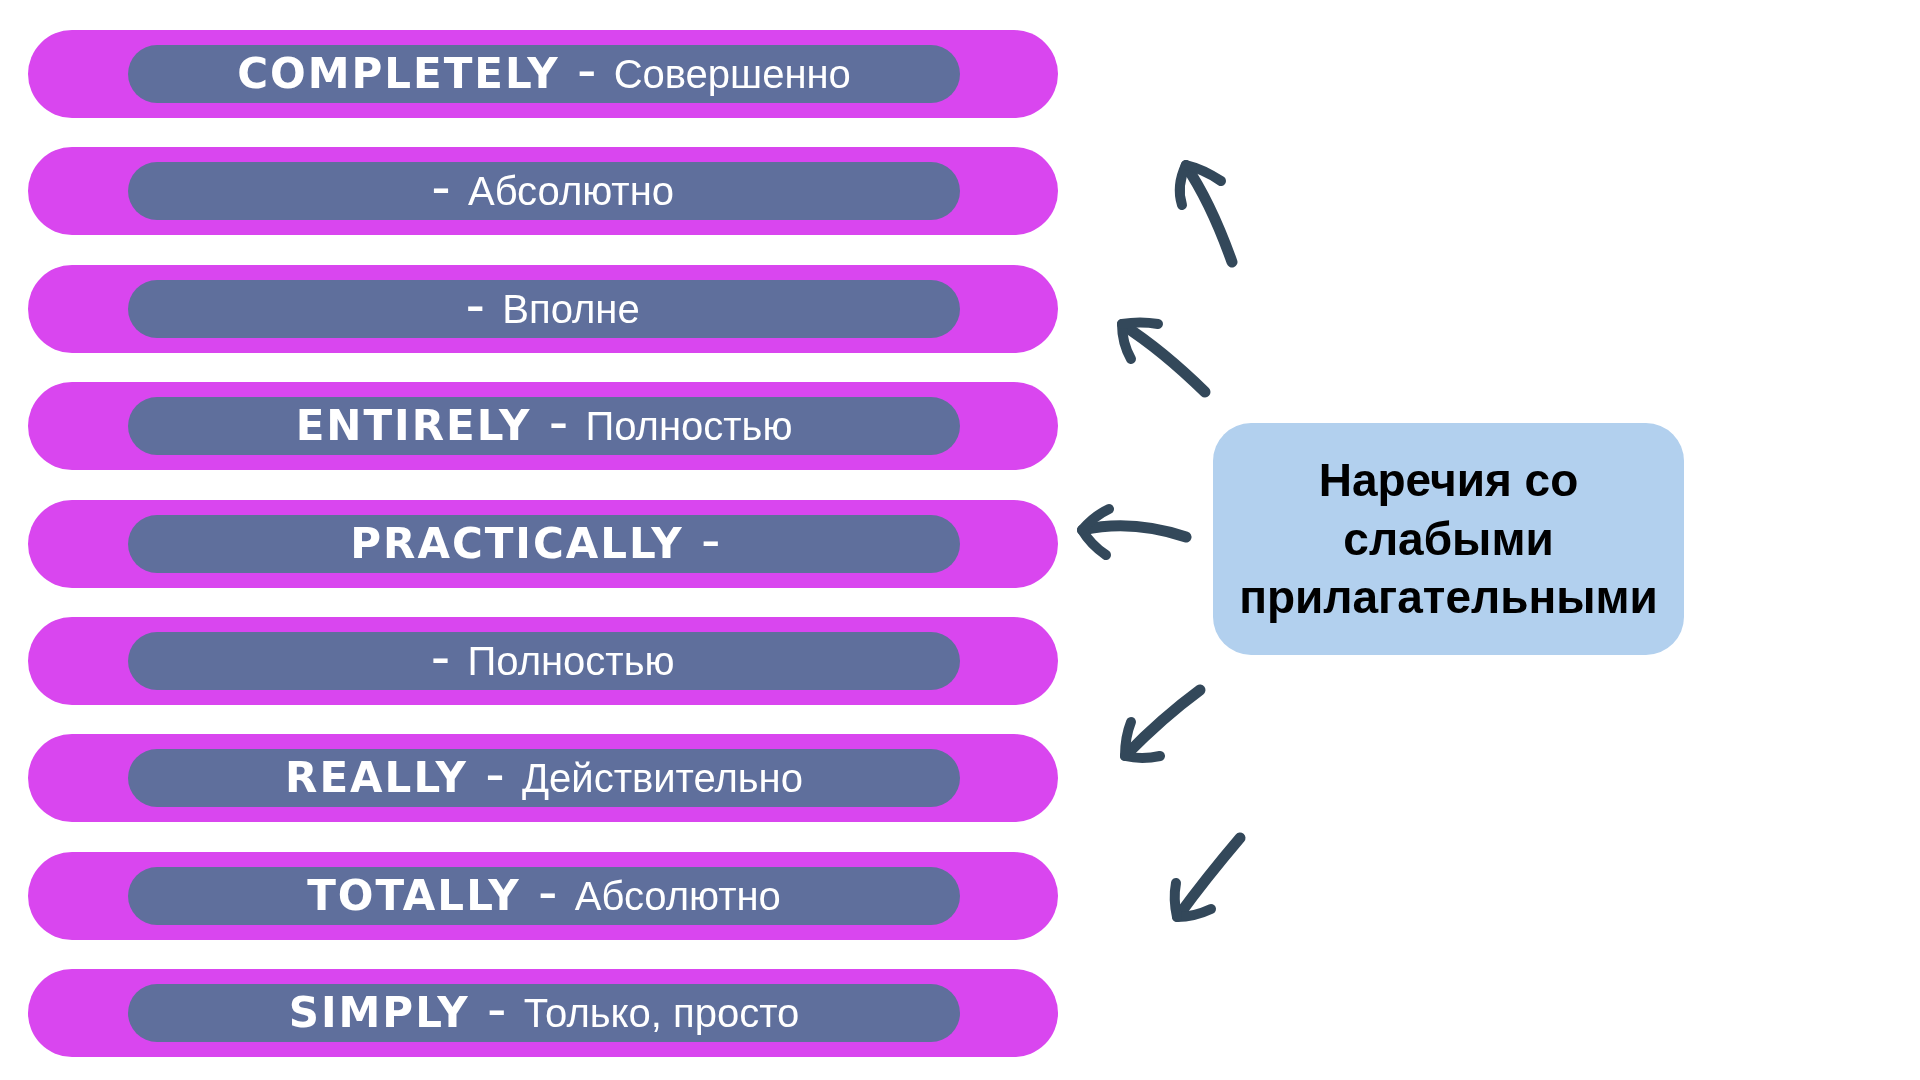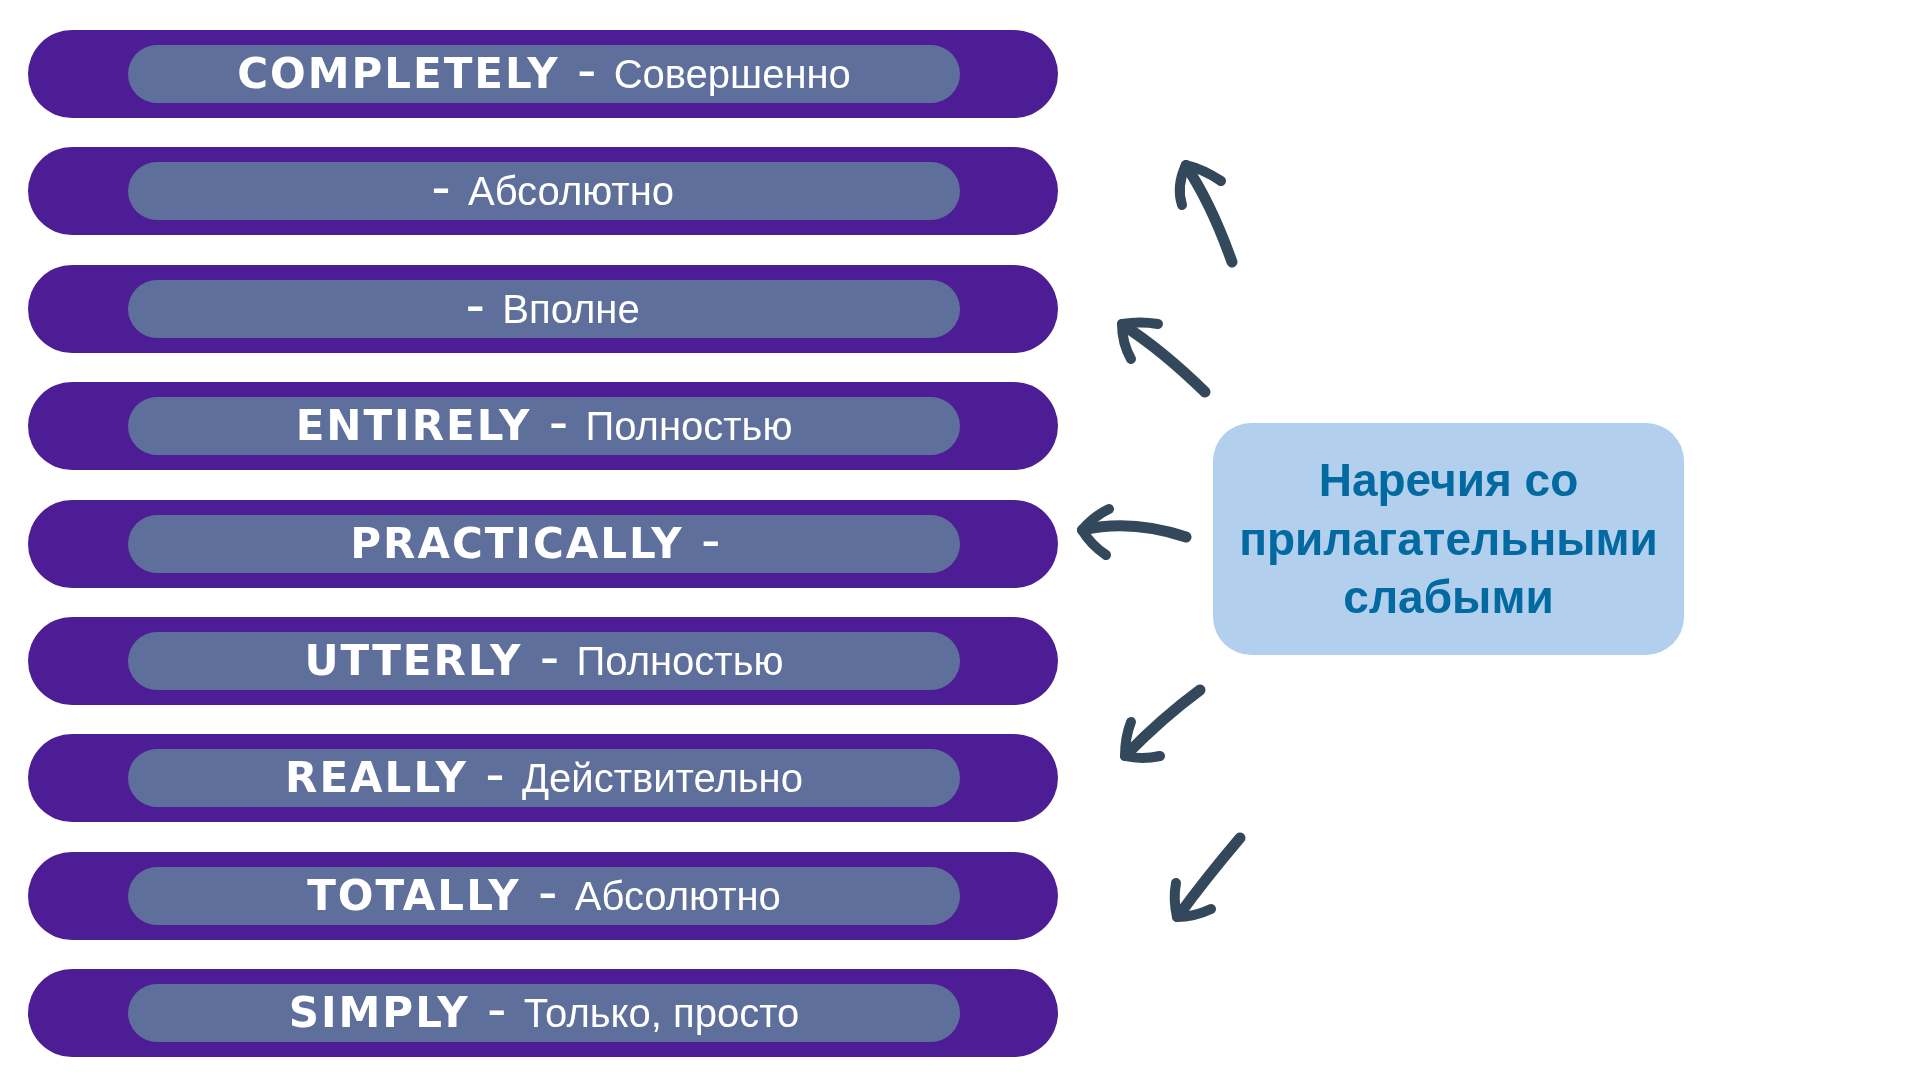--- a/index.html
+++ b/index.html
@@ -19,21 +19,21 @@
     position: absolute;
     left: 28px;
     top: 30px;
     display: flex;
     flex-direction: column;
     gap: 29.4px;
   }
   .row-outer {
     width: 1030px;
     height: 88px;
-    background: #4c1d95;
+    background: #d946ef;
     border-radius: 44px;
     display: flex;
     align-items: center;
   }
   .row-inner {
     margin-left: 100px;
     width: 832px;
     height: 58px;
     background: #5f6f9c;
     border-radius: 29px;
@@ -77,21 +77,21 @@
     display: flex;
     flex-direction: column;
     align-items: center;
     justify-content: center;
   }
   .label-line {
     font-family: "Liberation Sans", sans-serif;
     font-weight: bold;
     font-size: 46px;
     line-height: 1.28;
-    color: #0369a1;
+    color: #000000;
     text-align: center;
     white-space: nowrap;
   }
   .arrows-overlay {
     position: absolute;
     left: 0;
     top: 0;
     width: 1920px;
     height: 1080px;
     pointer-events: none;
@@ -141,21 +141,20 @@
 
     <div class="row-outer">
       <div class="row-inner">
         <span class="en">PRACTICALLY</span>
         <span class="dash">–</span>
       </div>
     </div>
 
     <div class="row-outer">
       <div class="row-inner">
-        <span class="en">UTTERLY</span>
         <span class="dash">–</span>
         <span class="ru">Полностью</span>
       </div>
     </div>
 
     <div class="row-outer">
       <div class="row-inner">
         <span class="en">REALLY</span>
         <span class="dash">–</span>
         <span class="ru">Действительно</span>
@@ -208,17 +207,17 @@
 
     <g>
       <path d="M 1240 838 Q 1206 878 1179 915" stroke-width="11" stroke="#33485a"></path>
       <path d="M 1177 917 Q 1194 917 1211 909" stroke-width="10" stroke="#33485a"></path>
       <path d="M 1177 917 Q 1173 899 1176 883" stroke-width="10" stroke="#33485a"></path>
     </g>
   </svg>
 
   <div class="label-box">
     <div class="label-line">Наречия со</div>
+    <div class="label-line">слабыми</div>
     <div class="label-line">прилагательными</div>
-    <div class="label-line">слабыми</div>
   </div>
 
 </div>
 
 </body></html>

